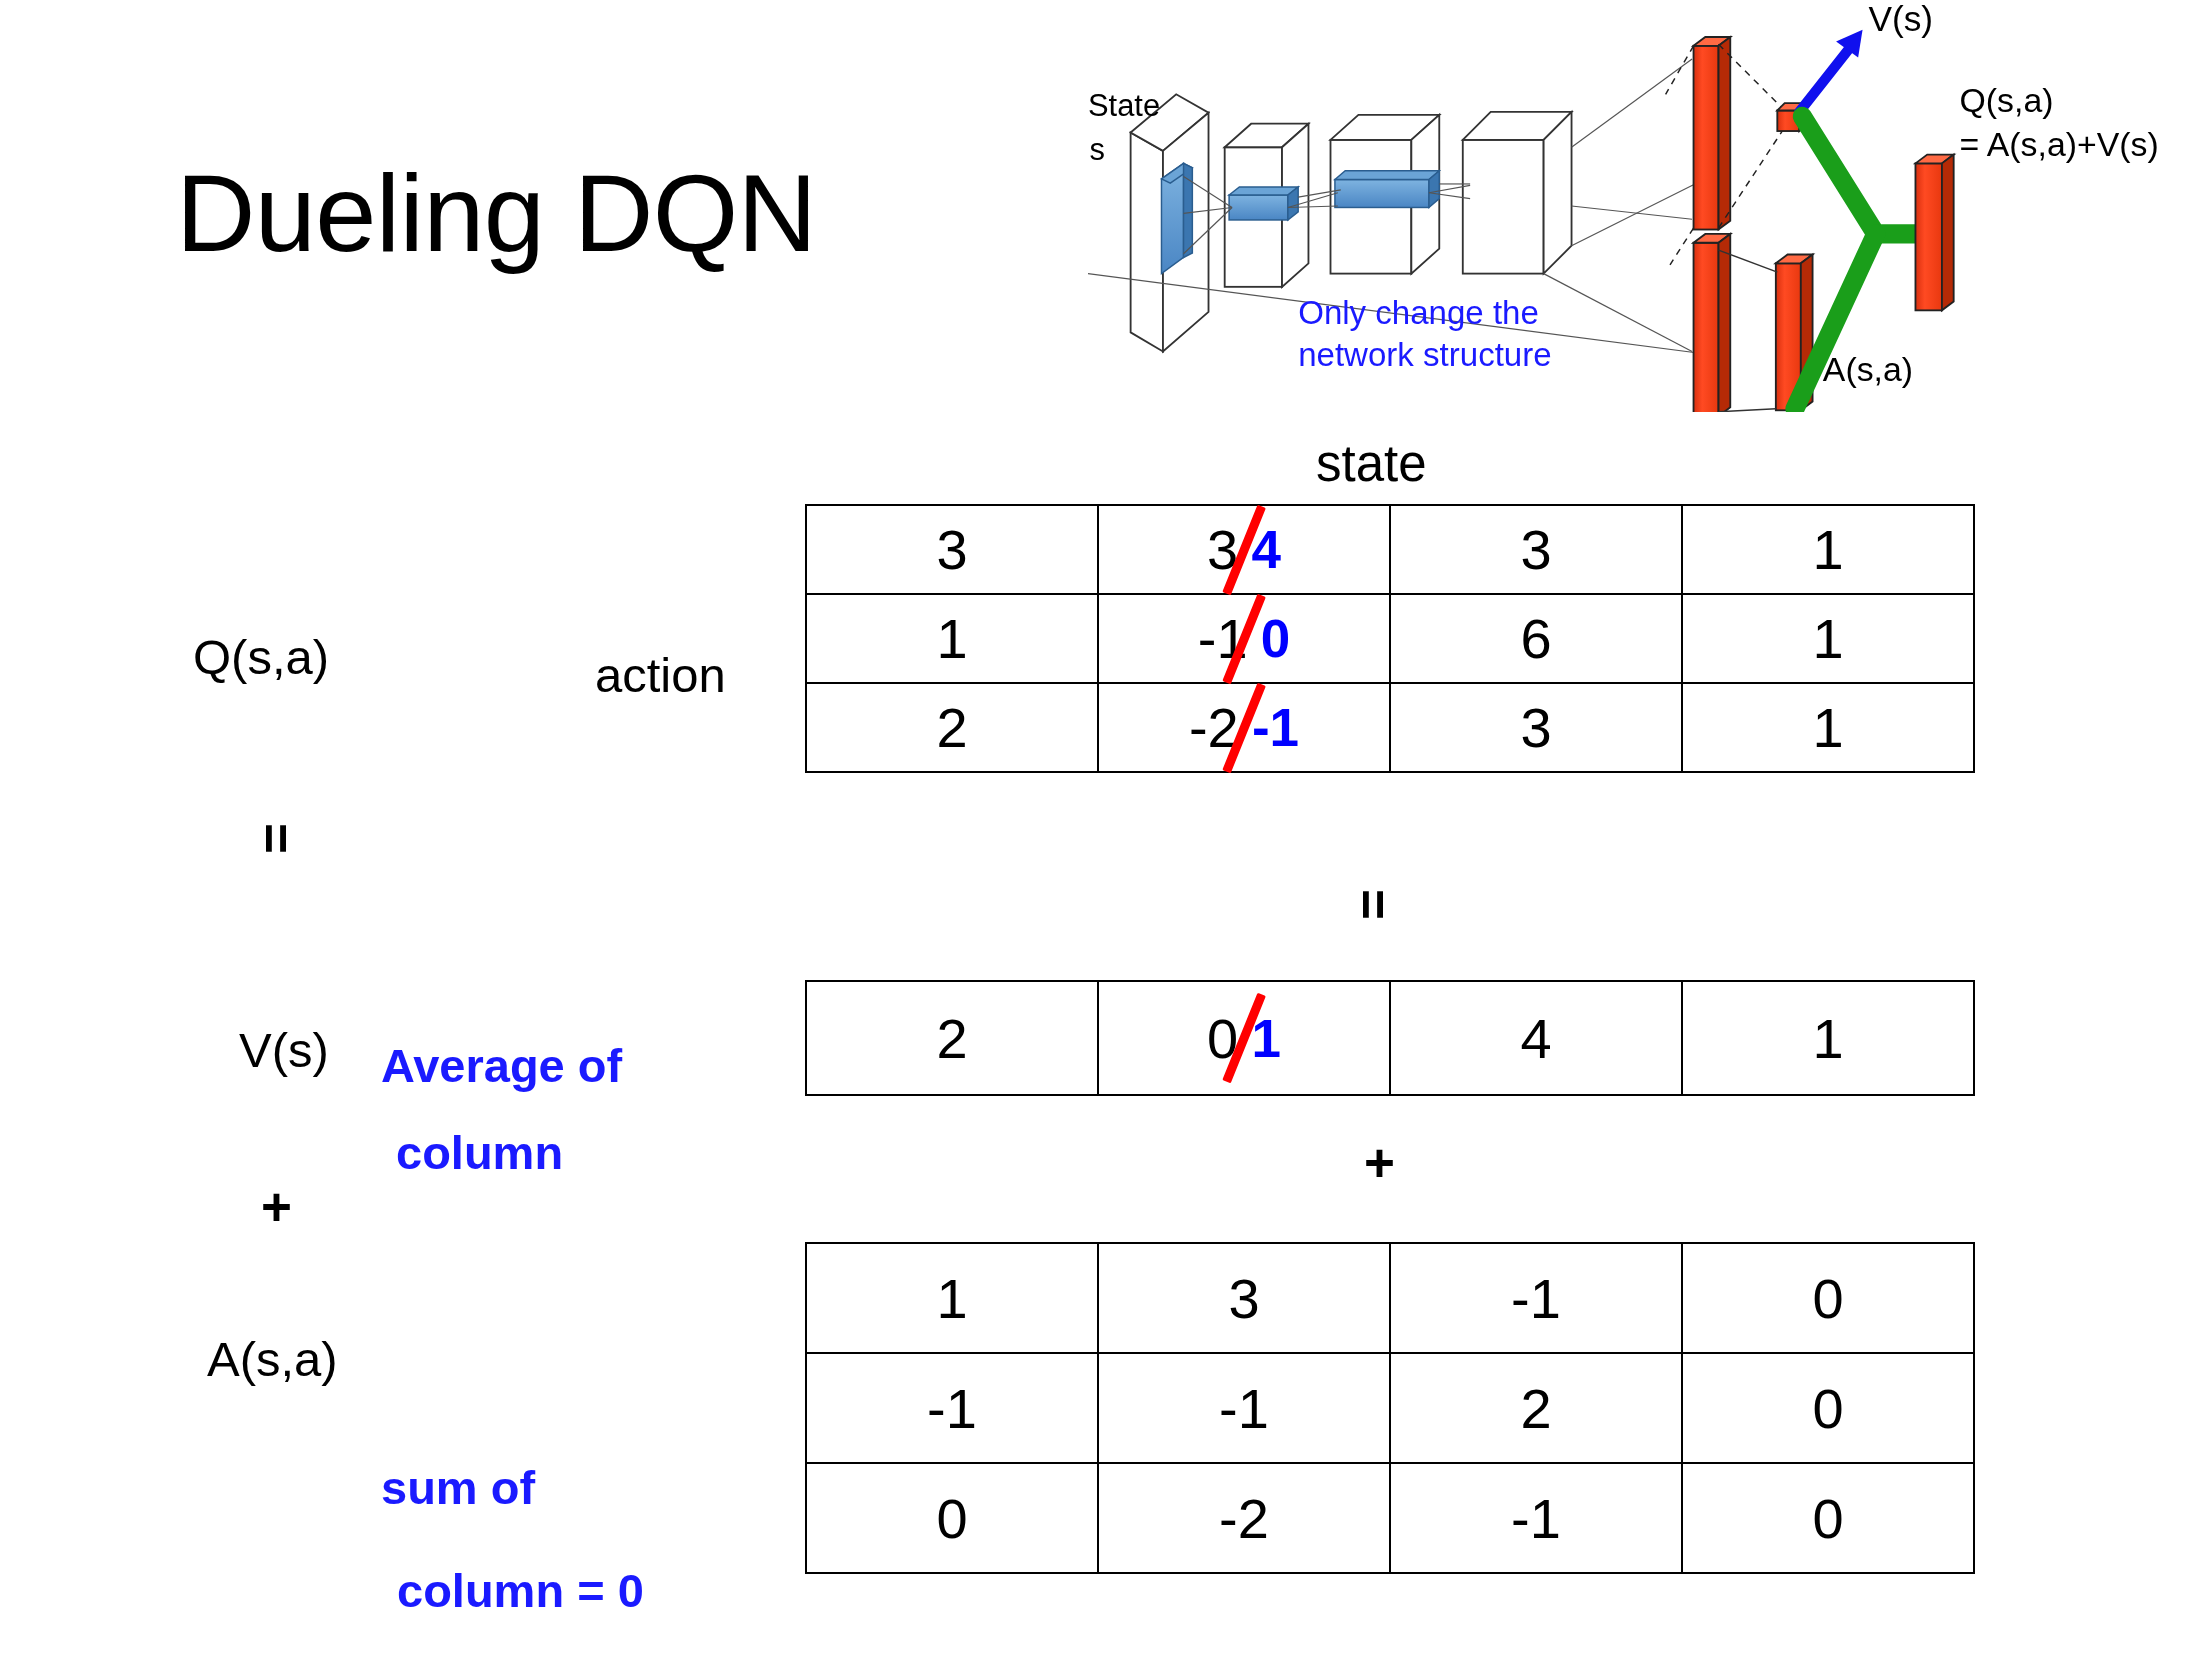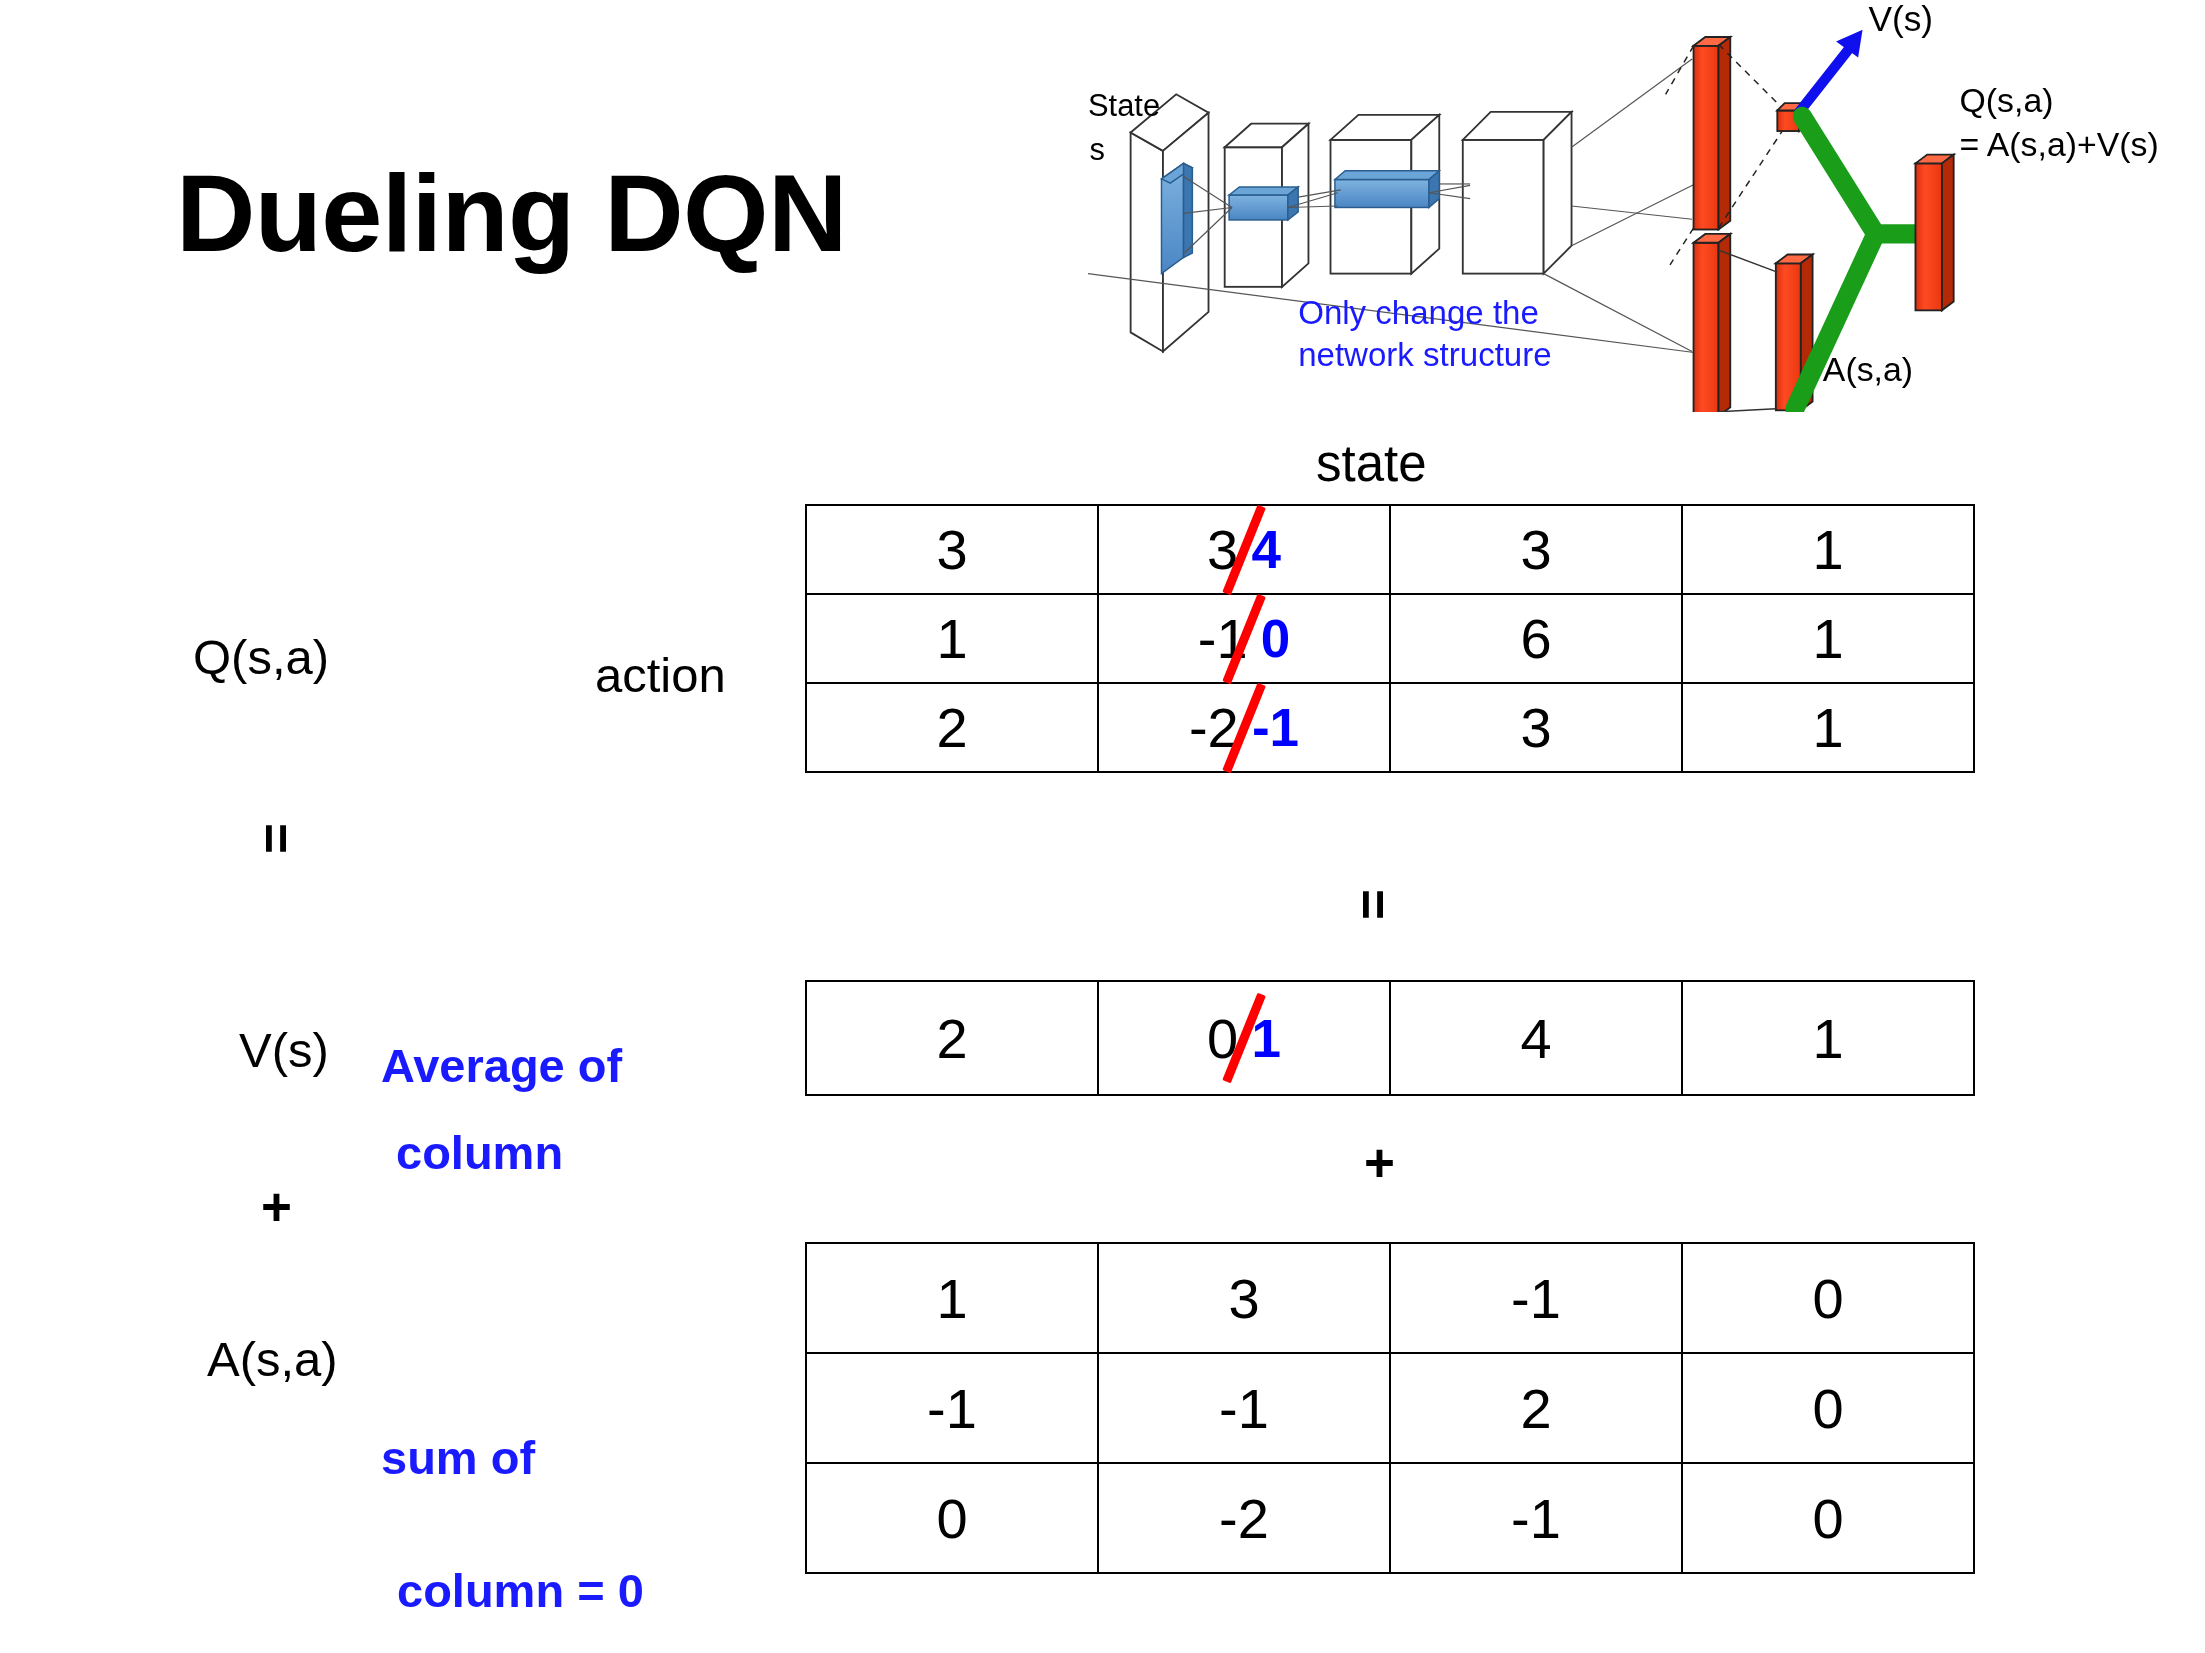--- a/index.html
+++ b/index.html
@@ -15,21 +15,21 @@
     font-family: "Liberation Sans", sans-serif;
     color: #000000;
   }
 
   
   #slide-title {
     position: absolute;
     left: 176px;
     top: 158px;
     font-size: 110px;
-    font-weight: 700;
+    font-weight: 400;
     letter-spacing: -0.7px;
     line-height: 1;
     color: #000000;
     white-space: nowrap;
   }
 
   
   #network-diagram {
     position: absolute;
     left: 1088px;
@@ -281,21 +281,21 @@
 
 <div class="row-label" style="left:193px; top:629px;">Q(s,a)</div>
 <div class="op-eq" style="left:261px; top:812px;">=</div>
 
 <div class="row-label" style="left:239px; top:1022px;">V(s)</div>
 <div class="note-blue" style="left:381px; top:1038px;">Average of</div>
 <div class="note-blue" style="left:396px; top:1125px;">column</div>
 <div class="op-sym" style="left:261px; top:1180px;">+</div>
 
 <div class="row-label" style="left:207px; top:1331px;">A(s,a)</div>
-<div class="note-blue" style="left:381px; top:1430px;">sum of</div>
+<div class="note-blue" style="left:381px; top:1460px;">sum of</div>
 <div class="note-blue" style="left:397px; top:1516px;margin-top:47px;">column = 0</div>
 
 <div class="op-eq" style="left:1358px; top:878px;">=</div>
 <div class="op-sym" style="left:1364px; top:1136px;">+</div>
 
 <table class="grid-table" id="q-table" style="left:805px; top:504px;">
   <tbody>
     <tr>
       <td>
           <div class="cell-inner">

